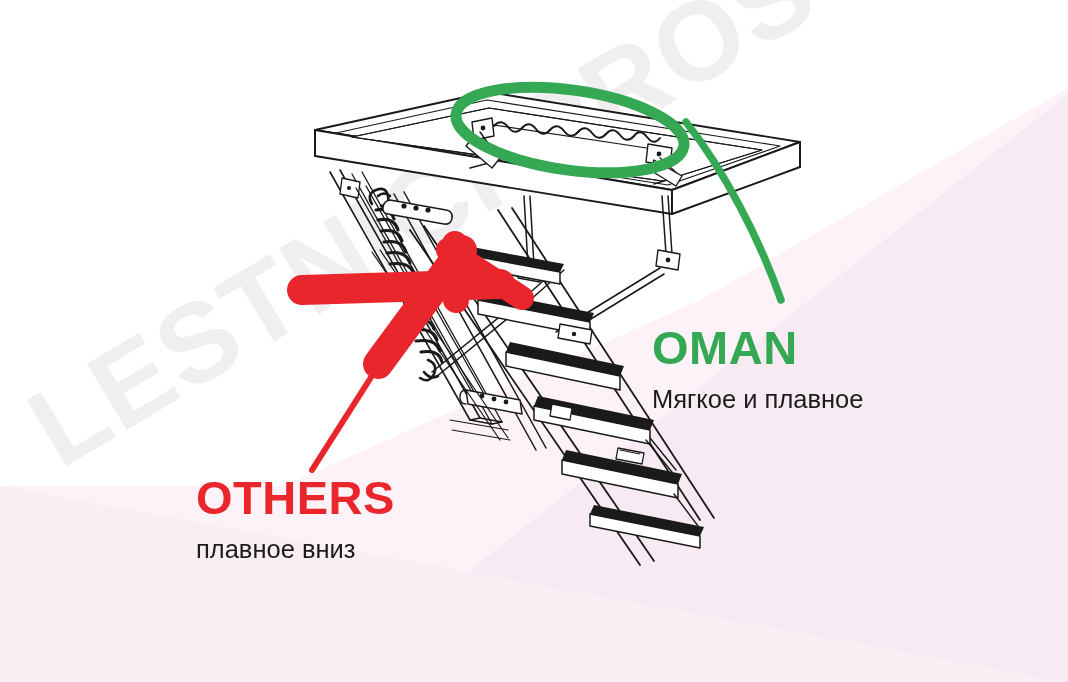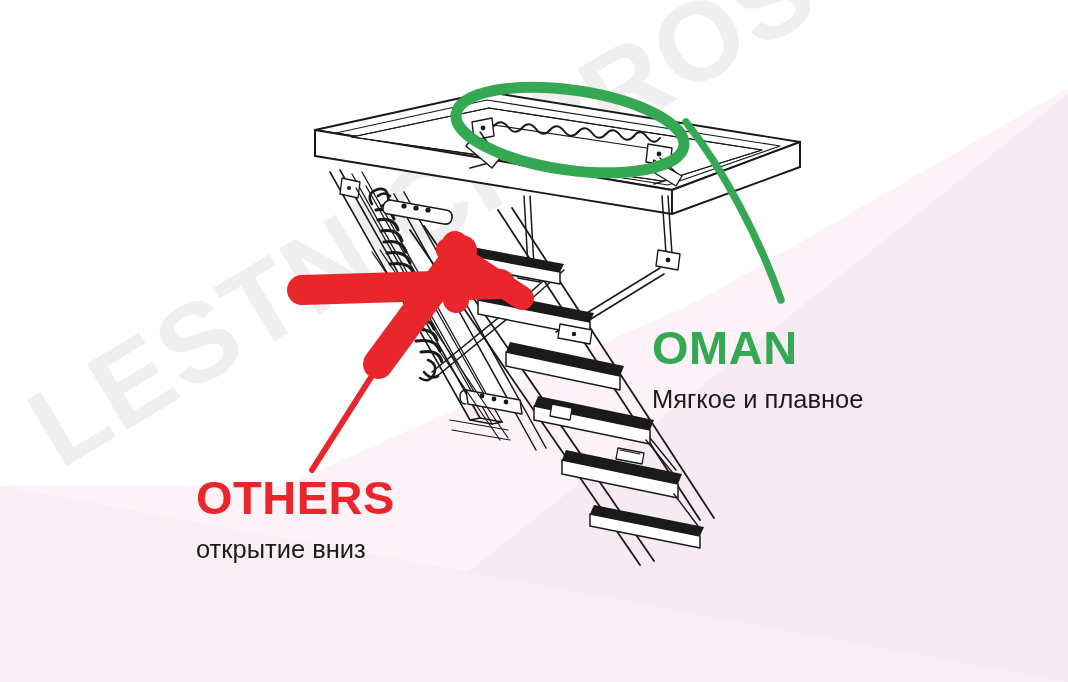--- a/index.html
+++ b/index.html
@@ -258,16 +258,16 @@
     </g>
   </svg>
 
   <div class="label-block" id="oman-block">
     <div class="big-title" id="oman-title">OMAN</div>
     <div class="sub-line">Мягкое и плавное</div>
   </div>
 
   <div class="label-block" id="others-block">
     <div class="big-title" id="others-title">OTHERS</div>
-    <div class="sub-line">открытие вниз</div>
+    <div class="sub-line">плавное вниз</div>
   </div>
 
 </div>
 
 </body></html>

